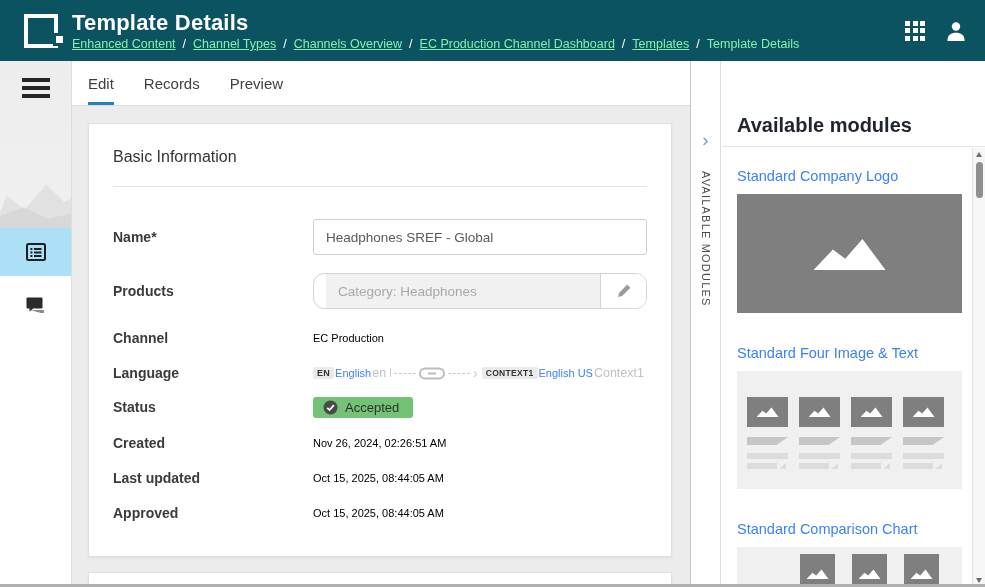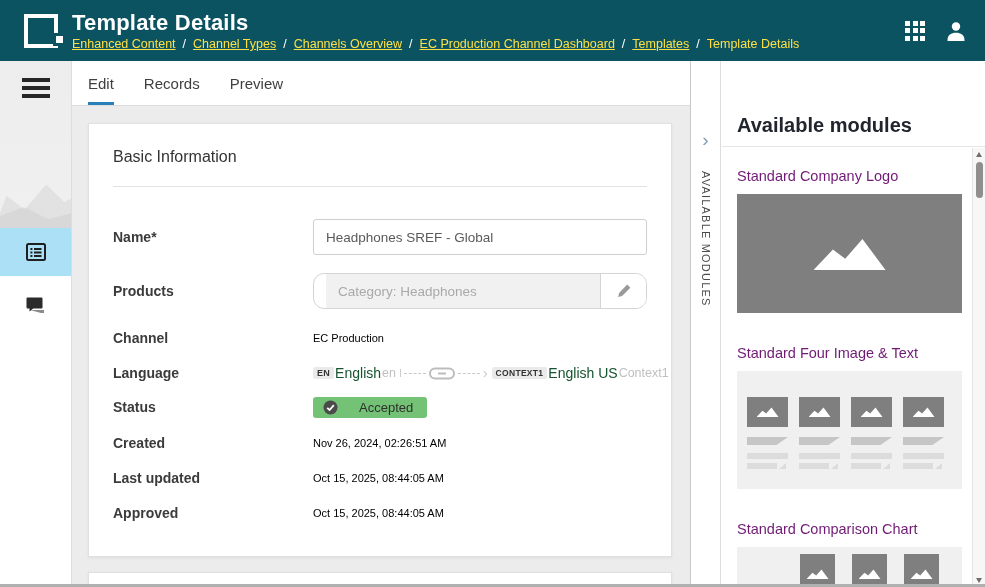--- a/index.html
+++ b/index.html
@@ -6,21 +6,21 @@
   body { font-family:"Liberation Sans", sans-serif; background:#fff; }
   .screen { position:relative; width:985px; height:587px; overflow:hidden; background:#fff; }
 
   
   .app-header { position:absolute; left:0; top:0; width:985px; height:61px; background:#0b5361; display:flex; align-items:center; }
   .logo { position:relative; width:34px; height:34px; border:4px solid #fff; margin-left:24px; flex:0 0 auto; }
   .logo .logo-dot { position:absolute; right:-9px; bottom:1px; width:7px; height:7px; background:#fff; box-shadow:0 0 0 3px #0b5361; }
   .head-text { margin-left:14px; flex:1 1 auto; overflow:hidden; }
   .page-title { color:#fff; font-size:22px; font-weight:700; line-height:26px; letter-spacing:.2px; }
   .breadcrumb { margin-top:1px; font-size:12.5px; color:#fff; white-space:nowrap; }
-  .breadcrumb .crumb { color:#fde047; text-decoration:underline; cursor:pointer; }
+  .breadcrumb .crumb { color:#86efac; text-decoration:underline; cursor:pointer; }
   .breadcrumb .crumb.current { text-decoration:none; cursor:default; }
   .breadcrumb .sep { margin:0 7px; text-decoration:none; }
   .head-icons { display:flex; align-items:center; gap:20px; margin-right:18px; }
   .apps-grid { display:grid; grid-template-columns:repeat(3,5px); grid-template-rows:repeat(3,5px); gap:2.5px; cursor:pointer; }
   .apps-grid i { background:#fff; }
   .user-icon { cursor:pointer; display:block; }
 
   
   .sidebar { position:absolute; left:0; top:61px; width:72px; bottom:0; background:#fff; border-right:1px solid #ddd; }
   .side-gray { position:absolute; left:0; top:0; width:100%; height:167px; background:linear-gradient(#ededed,#f0f0f0); overflow:hidden; }
@@ -56,38 +56,38 @@
   .r-updated { margin-top:17px; height:18px; }
   .r-approved { margin-top:17px; height:18px; }
   .txt-val { font-size:11px; color:#000000; }
   .name-input { width:336px; height:36px; border:1px solid #cfcfcf; border-radius:3px; padding:8px 12px; font-size:13.5px; color:#5a5a5a; font-family:"Liberation Sans",sans-serif; background:#fff; }
   .prod-group { display:flex; width:336px; height:36px; border:1px solid #d4d4d4; border-radius:11px; overflow:hidden; background:#fff;padding-left:12px; }
   .prod-input { flex:1 1 auto; min-width:0; border:none; outline:none; background:#f1f1f1; color:#a9a9a9; font-size:13.5px; padding:0 12px; font-family:"Liberation Sans",sans-serif; }
   .edit-btn { width:46px; flex:0 0 auto; background:#fff; border:none; border-left:1px solid #d4d4d4; cursor:pointer; display:flex; align-items:center; justify-content:center; }
   .lang-line { display:flex; align-items:center; gap:1px; white-space:nowrap; font-size:12.5px; }
   .code-badge { background:#eaeaea; border-radius:2px; padding:1px 4px; font-size:9px; font-weight:700; color:#333; letter-spacing:.3px; }
   .code-badge.ctx { font-size:8.5px; }
-  .lang-name { color:#14532d; font-size:14px; }
+  .lang-name { color:#3b82f6; font-size:11px; }
   .lang-locale { color:#c0c0c0; font-size:12.5px; }
   .connector { display:flex; align-items:center; margin:0 3px; }
   .connector .tick { width:1px; height:8px; background:#ccc; }
   .connector .dash { width:22px; border-top:1px dashed #c8c8c8; margin:0 3px; }
   .connector .arrow { color:#c8c8c8; font-size:14px; line-height:10px; }
-  .status-badge { display:inline-flex; align-items:center; gap:21px; background:#74c276; border-radius:3px; padding:3px 14px 3px 10px; font-size:13px; color:#2f2f2f; }
+  .status-badge { display:inline-flex; align-items:center; gap:7px; background:#74c276; border-radius:3px; padding:3px 14px 3px 10px; font-size:13px; color:#2f2f2f; }
   .card-next { padding:0; }
 
   
   .modules-panel { position:absolute; left:690px; top:61px; width:295px; bottom:0; background:#fff; }
   .strip { position:absolute; left:0; top:0; bottom:0; width:31px; background:#fff; border-left:1px solid #c9c9c9; border-right:1px solid #dddddd; cursor:pointer; display:flex; flex-direction:column; align-items:center; }
   .strip .chev { margin-top:70px; color:#7d9db5; font-size:19px; line-height:18px; }
   .strip .vlabel { margin-top:22px; writing-mode:vertical-rl; font-size:11px; letter-spacing:1.2px; color:#4a4a4a; }
   .panel-head { position:absolute; left:32px; right:0; top:0; height:86px; border-bottom:1px solid #e5e5e5; display:flex; align-items:flex-end; padding:0 0 9px 15px; }
   .panel-title { font-size:20px; font-weight:700; color:#20252e; }
   .panel-body { position:absolute; left:32px; right:13px; top:87px; bottom:0; overflow:hidden; padding:18px 10px 0 15px; }
-  .mod-label { font-size:14.5px; color:#701a75; line-height:20px; margin-bottom:8px; }
+  .mod-label { font-size:14.5px; color:#3b82f6; line-height:20px; margin-bottom:8px; }
   .preview { margin-bottom:30px; }
   .prev-logo { height:119px; background:#7f7f7f; display:flex; align-items:center; justify-content:center; }
   .mtn { background:#fff; clip-path:polygon(0 100%,27% 38%,44% 66%,68% 6%,100% 100%); }
   .mtn-big { width:72px; height:33px; }
   .mtn-sm { width:22px; height:10px; }
   .prev-four { height:118px; background:#f0f0f0; padding:26px 0 0 10px; display:flex; gap:11px; }
   .ft-col { width:41px; }
   .imgbox { width:41px; height:30px; background:#7f7f7f; display:flex; align-items:center; justify-content:center; }
   .bar-h { height:8px; background:#c6c6c6; clip-path:polygon(0 0,100% 0,72% 100%,0 100%); margin-top:10px; }
   .bar { height:6px; background:#dcdcdc; margin-top:8px; }

